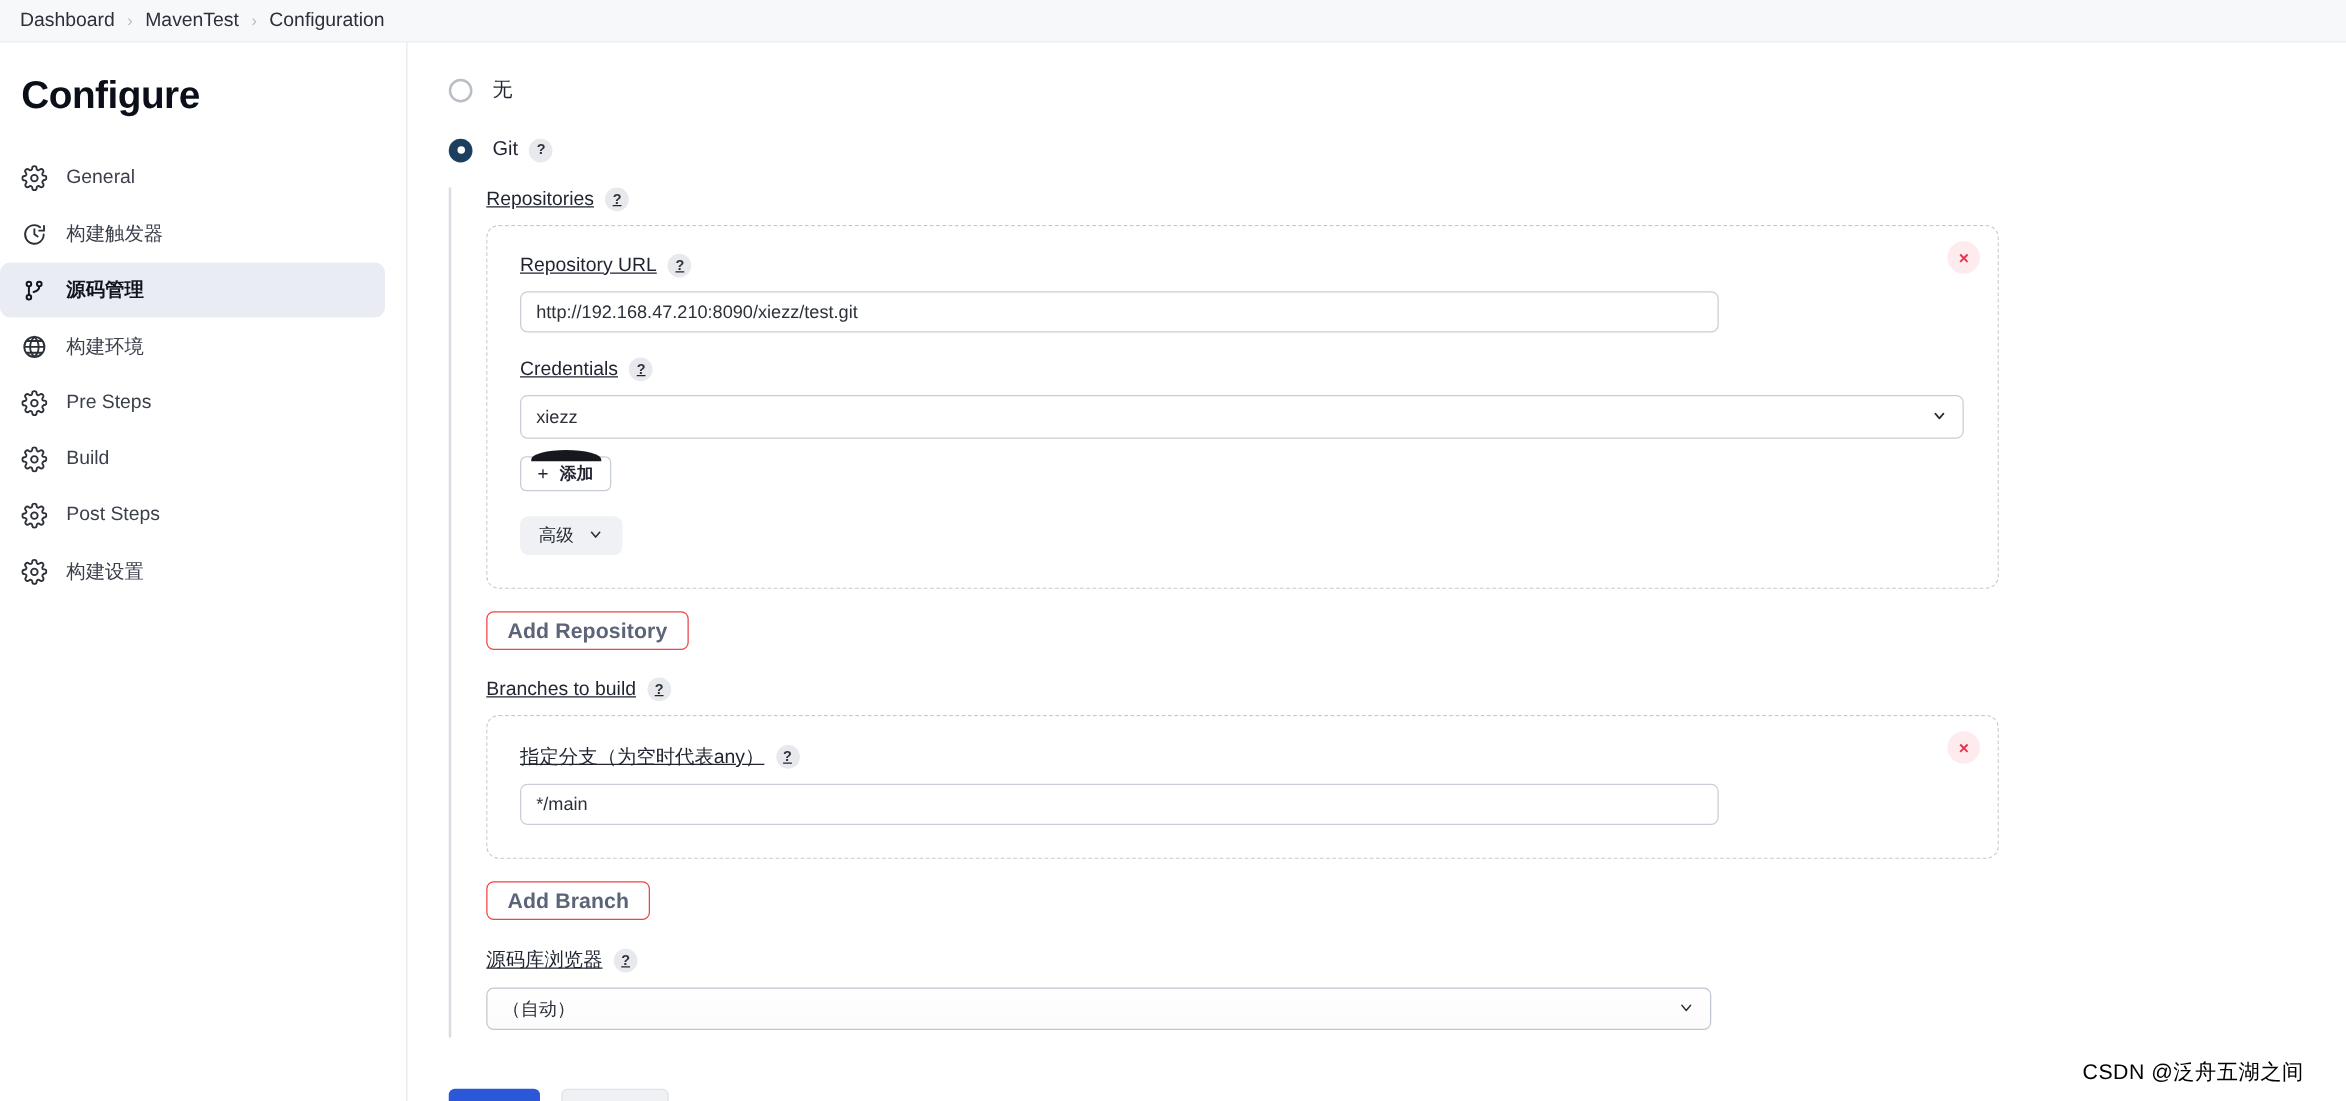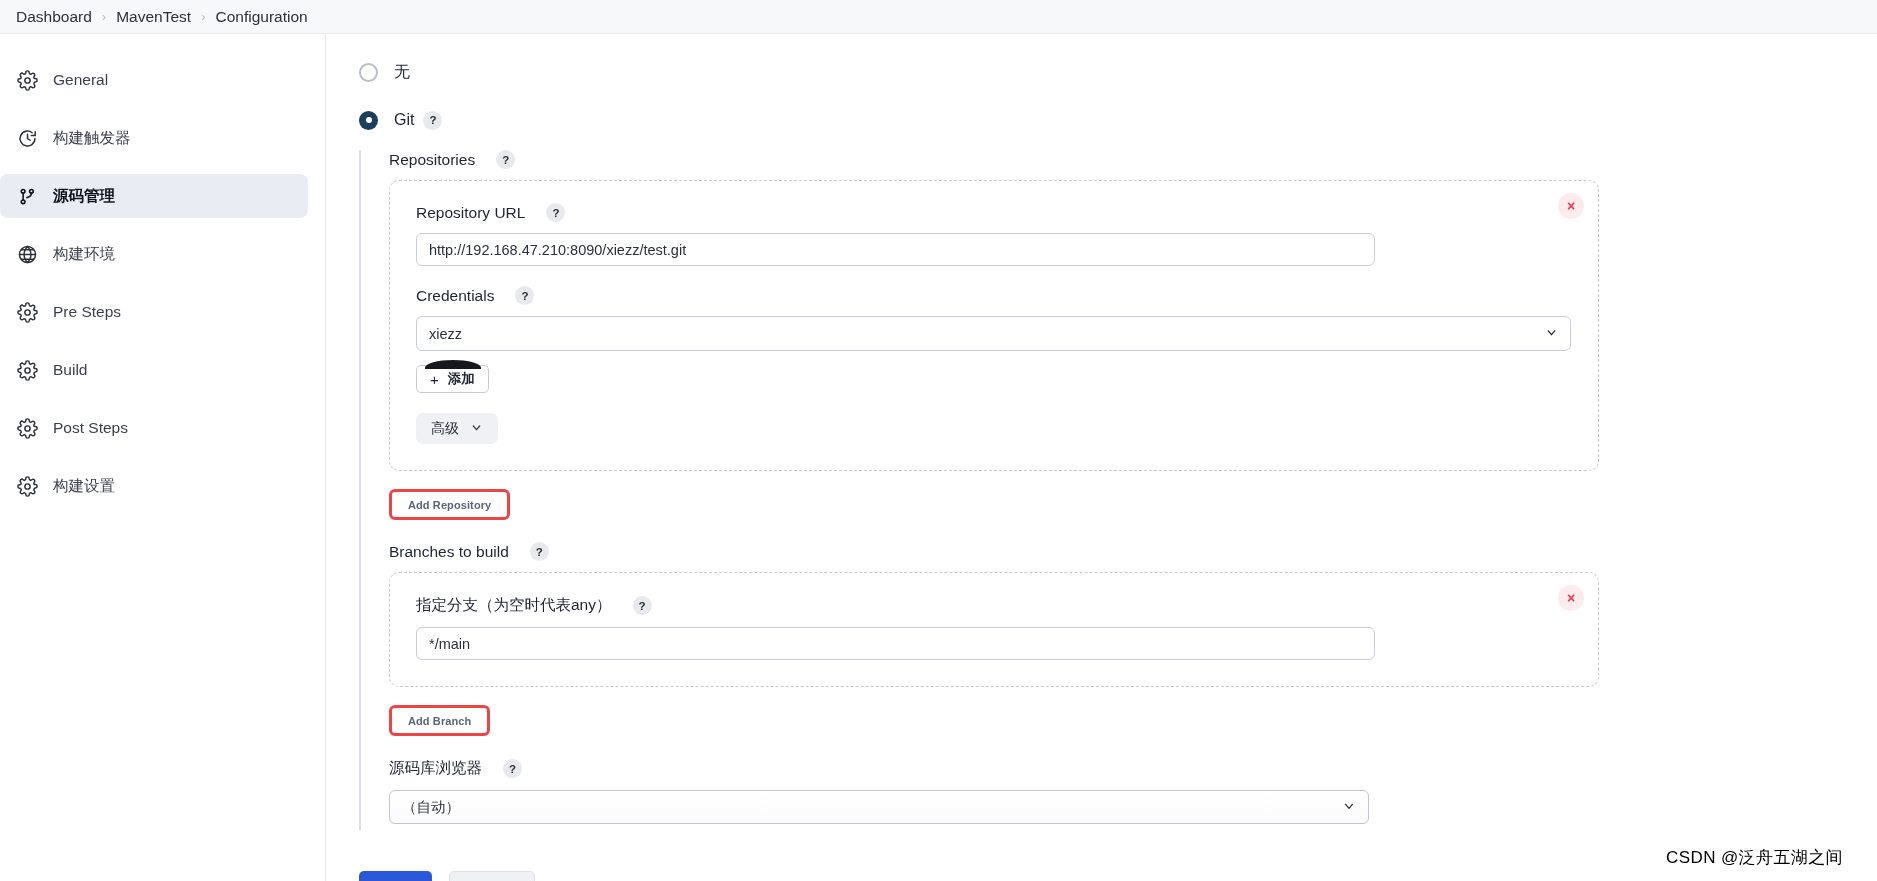--- a/index.html
+++ b/index.html
@@ -43,21 +43,21 @@
     margin: 0 0 26px 17px;
     color: #0b0f19;
   }
   .nav { padding: 0 17px 0 0; }
   .nav-item {
     display: flex;
     align-items: center;
     height: 44px;
     padding-left: 16px;
     border-radius: 8px;
-    margin-bottom: 14px;
+    margin-bottom: 1px;
     cursor: pointer;
     color: #3a3f4a;
     font-size: 15.5px;
   }
   .nav-item.active { background: #e9edf3; font-weight: 600; color:#11151d; }
   .nav-ico {
     width: 22px; height: 22px;
     margin-right: 15px;
     display: inline-flex;
     align-items: center; justify-content: center;
@@ -132,22 +132,23 @@
     border-left: 2px solid #d9dce1;
     padding-left: 28px;
     padding-bottom: 6px;
   }
 
   .field-label {
     font-size: 15.5px;
     color: #1f2430;
     display: flex;
     align-items: center;
-    gap: 21px;
+    gap: 9px;
     margin-bottom: 11px;
+    text-decoration: underline;
   }
 
   
   .dashed-box {
     border: 1.5px dashed #c4c9d1;
     border-radius: 10px;
     padding: 22px 26px 26px 26px;
     position: relative;
     width: 1210px;
     margin-bottom: 18px;
@@ -240,24 +241,24 @@
     color: #1f2430;
     cursor: pointer;
   }
 
   
   .btn-outline {
     display: inline-flex;
     align-items: center; justify-content: center;
     height: 31px;
     padding: 12px 16px;
-    border: 3px solid #ef4444;
+    border: 1px solid #ef4444;
     border-radius: 6px;
     background: #fff;
-    font-size: 11px;
+    font-size: 17px;
     font-weight: 700;
     color: #5b6478;
     cursor: pointer;
     letter-spacing: 0.1px;
   }
 
   .gap-btm { margin-bottom: 22px; }
 
   
   .wide-select {
@@ -317,20 +318,21 @@
   <span class="crumb">Dashboard</span>
   <span class="crumb-sep">›</span>
   <span class="crumb">MavenTest</span>
   <span class="crumb-sep">›</span>
   <span class="crumb">Configuration</span>
 </div>
 
 <div class="body-wrap">
 
   <aside class="sidebar">
+    <h1 class="configure-title">Configure</h1>
     <nav class="nav">
 
       <div class="nav-item">
         <span class="nav-ico">
           <svg width="21" height="21" viewBox="0 0 24 24" fill="none" stroke="#2b3039" stroke-width="1.7">
             <circle cx="12" cy="12" r="3"></circle>
             <path d="M19.4 15a1.65 1.65 0 0 0 .33 1.82l.06.06a2 2 0 1 1-2.83 2.83l-.06-.06a1.65 1.65 0 0 0-1.82-.33 1.65 1.65 0 0 0-1 1.51V21a2 2 0 1 1-4 0v-.09A1.65 1.65 0 0 0 9 19.4a1.65 1.65 0 0 0-1.82.33l-.06.06a2 2 0 1 1-2.83-2.83l.06-.06a1.65 1.65 0 0 0 .33-1.82 1.65 1.65 0 0 0-1.51-1H3a2 2 0 1 1 0-4h.09A1.65 1.65 0 0 0 4.6 9a1.65 1.65 0 0 0-.33-1.82l-.06-.06a2 2 0 1 1 2.83-2.83l.06.06A1.65 1.65 0 0 0 9 4.6a1.65 1.65 0 0 0 1-1.51V3a2 2 0 1 1 4 0v.09a1.65 1.65 0 0 0 1 1.51 1.65 1.65 0 0 0 1.82-.33l.06-.06a2 2 0 1 1 2.83 2.83l-.06.06A1.65 1.65 0 0 0 19.4 9c.14.35.45.6.82.71H21a2 2 0 1 1 0 4h-.09c-.37.01-.68.26-.82.61z"></path>
           </svg>
         </span>
         <span>General</span>

